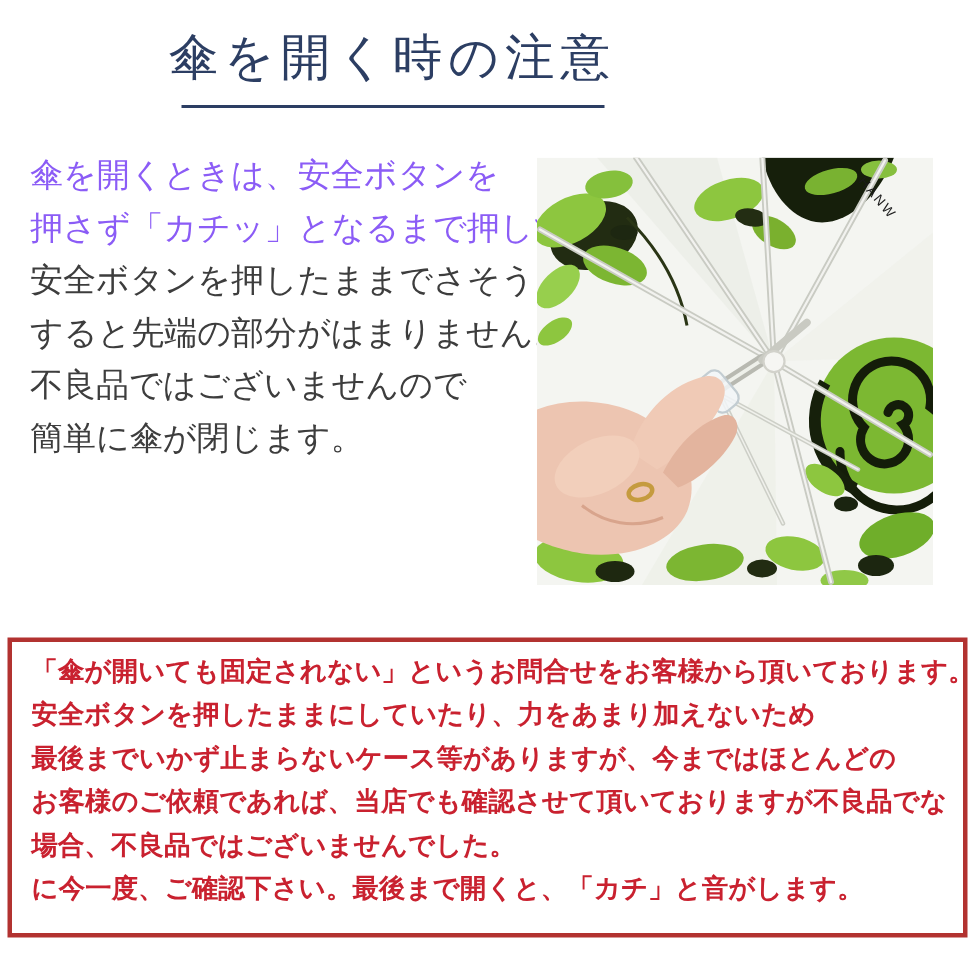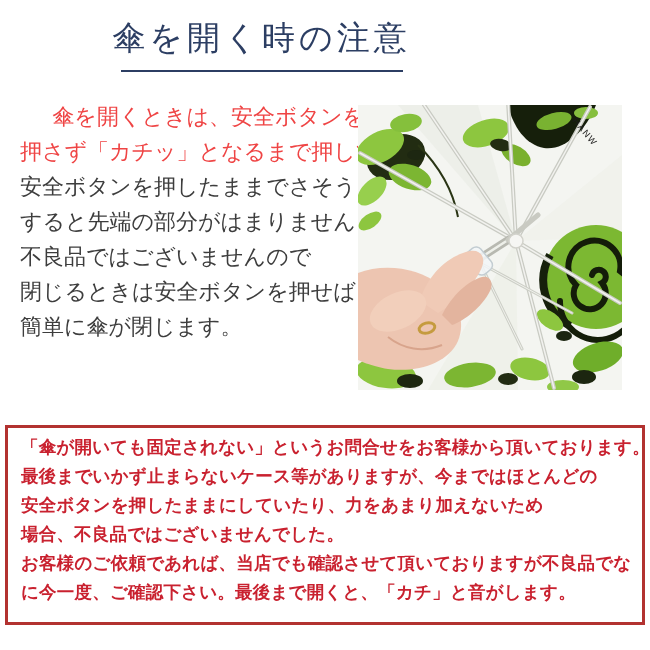--- a/index.html
+++ b/index.html
@@ -6,21 +6,21 @@
   .page{position:relative;width:650px;height:650px;background:#ffffff;overflow:hidden;
         font-family:"Liberation Serif","DejaVu Serif",serif;}
   
   .hdr{position:absolute;top:0;left:0;width:523px;text-align:center;}
   .title{margin:0;padding-top:16px;font-size:33px;font-weight:500;letter-spacing:4px;
          color:#2c3e63;font-family:"Liberation Serif","DejaVu Serif",serif;}
   .title-underline{width:282px;height:2px;background:#2c3e63;margin:9px auto 0;}
   
   .instructions{position:absolute;left:20px;top:99px;width:345px;font-size:22px;line-height:35px;}
   .instructions p{margin:0;}
-  .p-red{color:#ef4444;text-align:right;}
+  .p-red{color:#8b5cf6;}
   .p-dark{color:#3d3d3d;}
   .line{display:block;white-space:nowrap;}
   
   .photo{position:absolute;left:358px;top:105px;width:264px;height:285px;overflow:hidden;}
   .photo svg{display:block;width:100%;height:100%;}
   
   .notice{position:absolute;left:5px;top:425px;width:640px;height:200px;box-sizing:border-box;
           border:3px solid #b23230;background:#fff;padding:5px 12px 0 13px;
           font-family:"Liberation Sans","DejaVu Sans",sans-serif;font-weight:bold;
           font-size:17.5px;line-height:29px;color:#c9212f;letter-spacing:0.2px;}
@@ -39,21 +39,20 @@
     <p class="p-red">
         <span class="line">傘を開くときは、安全ボタンを</span>
         <span class="line">押さず「カチッ」となるまで押して</span>
       </p>
     <p class="p-dark">
         <span class="line">安全ボタンを押したままでさそうと</span>
         <span class="line">すると先端の部分がはまりません。</span>
         <span class="line">不良品ではございませんので</span>
       </p>
     <p class="p-dark">
-        <span class="line">閉じるときは安全ボタンを押せば</span>
         <span class="line">簡単に傘が閉じます。</span>
       </p>
   </div>
 
   <div class="photo">
     <svg viewBox="0 0 264 285" xmlns="http://www.w3.org/2000/svg">
 
       <rect width="264" height="285" fill="#f4f5f1"></rect>
       <polygon points="158,136 40,0 120,0" fill="#eaece5" opacity="0.7"></polygon>
       <polygon points="158,136 264,50 264,132" fill="#eef0e9" opacity="0.6"></polygon>
@@ -148,21 +147,21 @@
         <ellipse cx="69" cy="223" rx="8" ry="5" transform="rotate(-15 69 223)" fill="none" stroke="#c59b3f" stroke-width="3"></ellipse>
       </g>
 
       <text transform="translate(214,16) rotate(50)" font-size="9" letter-spacing="1.5" fill="#1c1c1c" font-family="Liberation Sans, sans-serif">HANW</text>
     </svg>
   </div>
 
   <div class="notice">
     <div>
         <span class="line">「傘が開いても固定されない」というお問合せをお客様から頂いております。</span>
+        <span class="line">安全ボタンを押したままにしていたり、力をあまり加えないため</span>
         <span class="line">最後までいかず止まらないケース等がありますが、今まではほとんどの</span>
-        <span class="line">安全ボタンを押したままにしていたり、力をあまり加えないため</span>
+        <span class="line">お客様のご依頼であれば、当店でも確認させて頂いておりますが不良品でな</span>
         <span class="line">場合、不良品ではございませんでした。</span>
-        <span class="line">お客様のご依頼であれば、当店でも確認させて頂いておりますが不良品でな</span>
         <span class="line">に今一度、ご確認下さい。最後まで開くと、「カチ」と音がします。</span>
       </div>
   </div>
 
 </div>
 
 </body></html>

